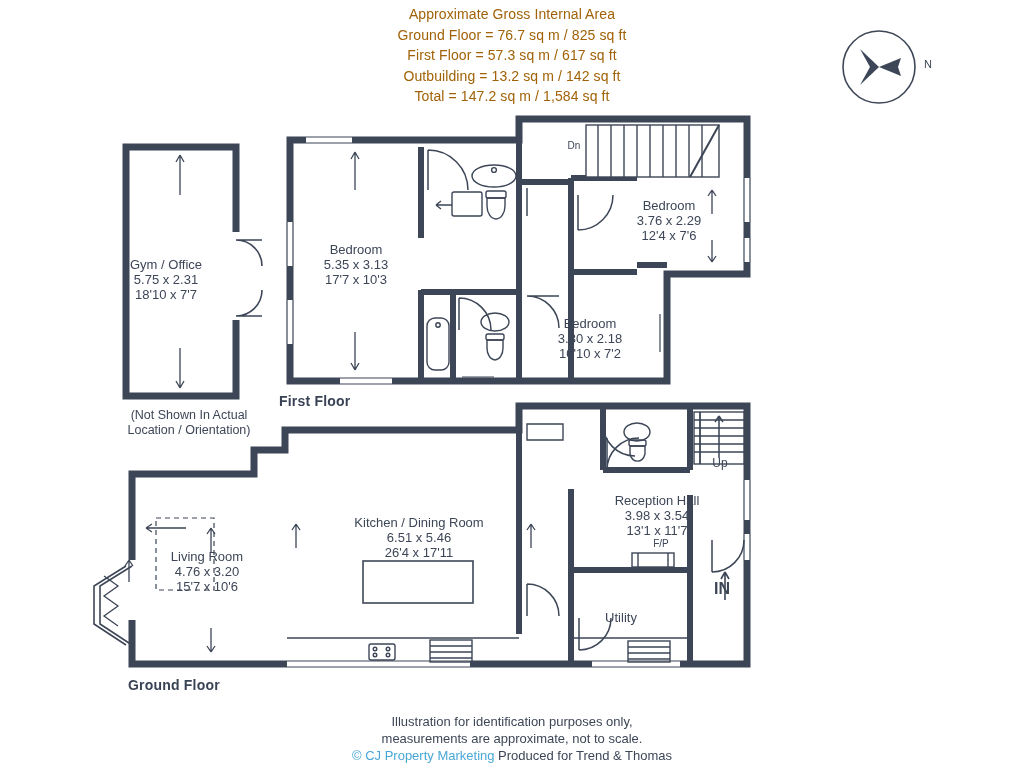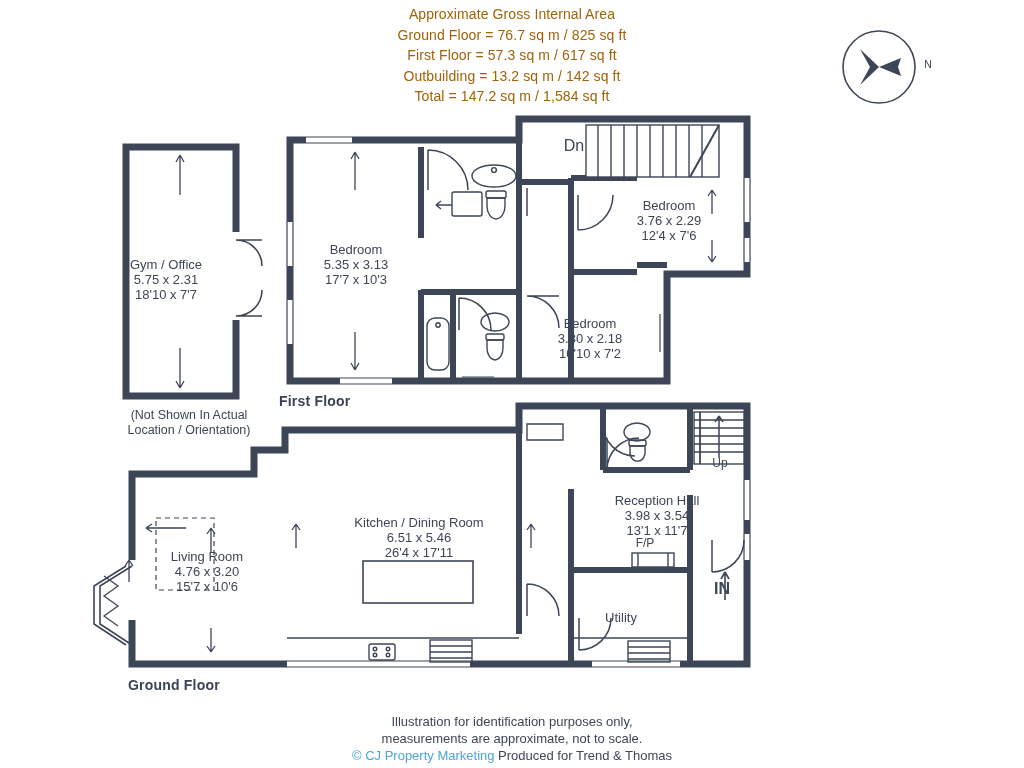--- a/index.html
+++ b/index.html
@@ -366,24 +366,24 @@
 <div class="room-label" style="left:593px; top:493px; width:128px;">
   <span class="rname">Reception Hall</span>
   <span class="rdim">3.98 x 3.54</span>
   <span class="rdim">13'1 x 11'7</span>
 </div>
 
 <div class="room-label" style="left:580px; top:610px; width:82px;">
   <span class="rname">Utility</span>
 </div>
 
-<div class="room-label" style="left:556px; top:138px; width:36px; font-size:16px;">Dn</div>
+<div class="room-label" style="left:556px; top:138px; width:36px; font-size:10px;">Dn</div>
 <div class="room-label" style="left:702px; top:456px; width:36px; font-size:12px;">Up</div>
 <div class="room-label" style="left:704px; top:581px; width:36px; font-size:16px; font-weight:bold;">IN</div>
-<div class="room-label" style="left:625px; top:536px; width:40px; font-size:12px;">F/P</div>
+<div class="room-label" style="left:641px; top:536px; width:40px; font-size:10px;">F/P</div>
 
 <div class="note" id="not-shown-note">
   <span>(Not Shown In Actual</span><br>
   <span>Location / Orientation)</span>
 </div>
 
 <div id="footer">
   <div>Illustration for identification purposes only,</div>
   <div>measurements are approximate, not to scale.</div>
   <div>

